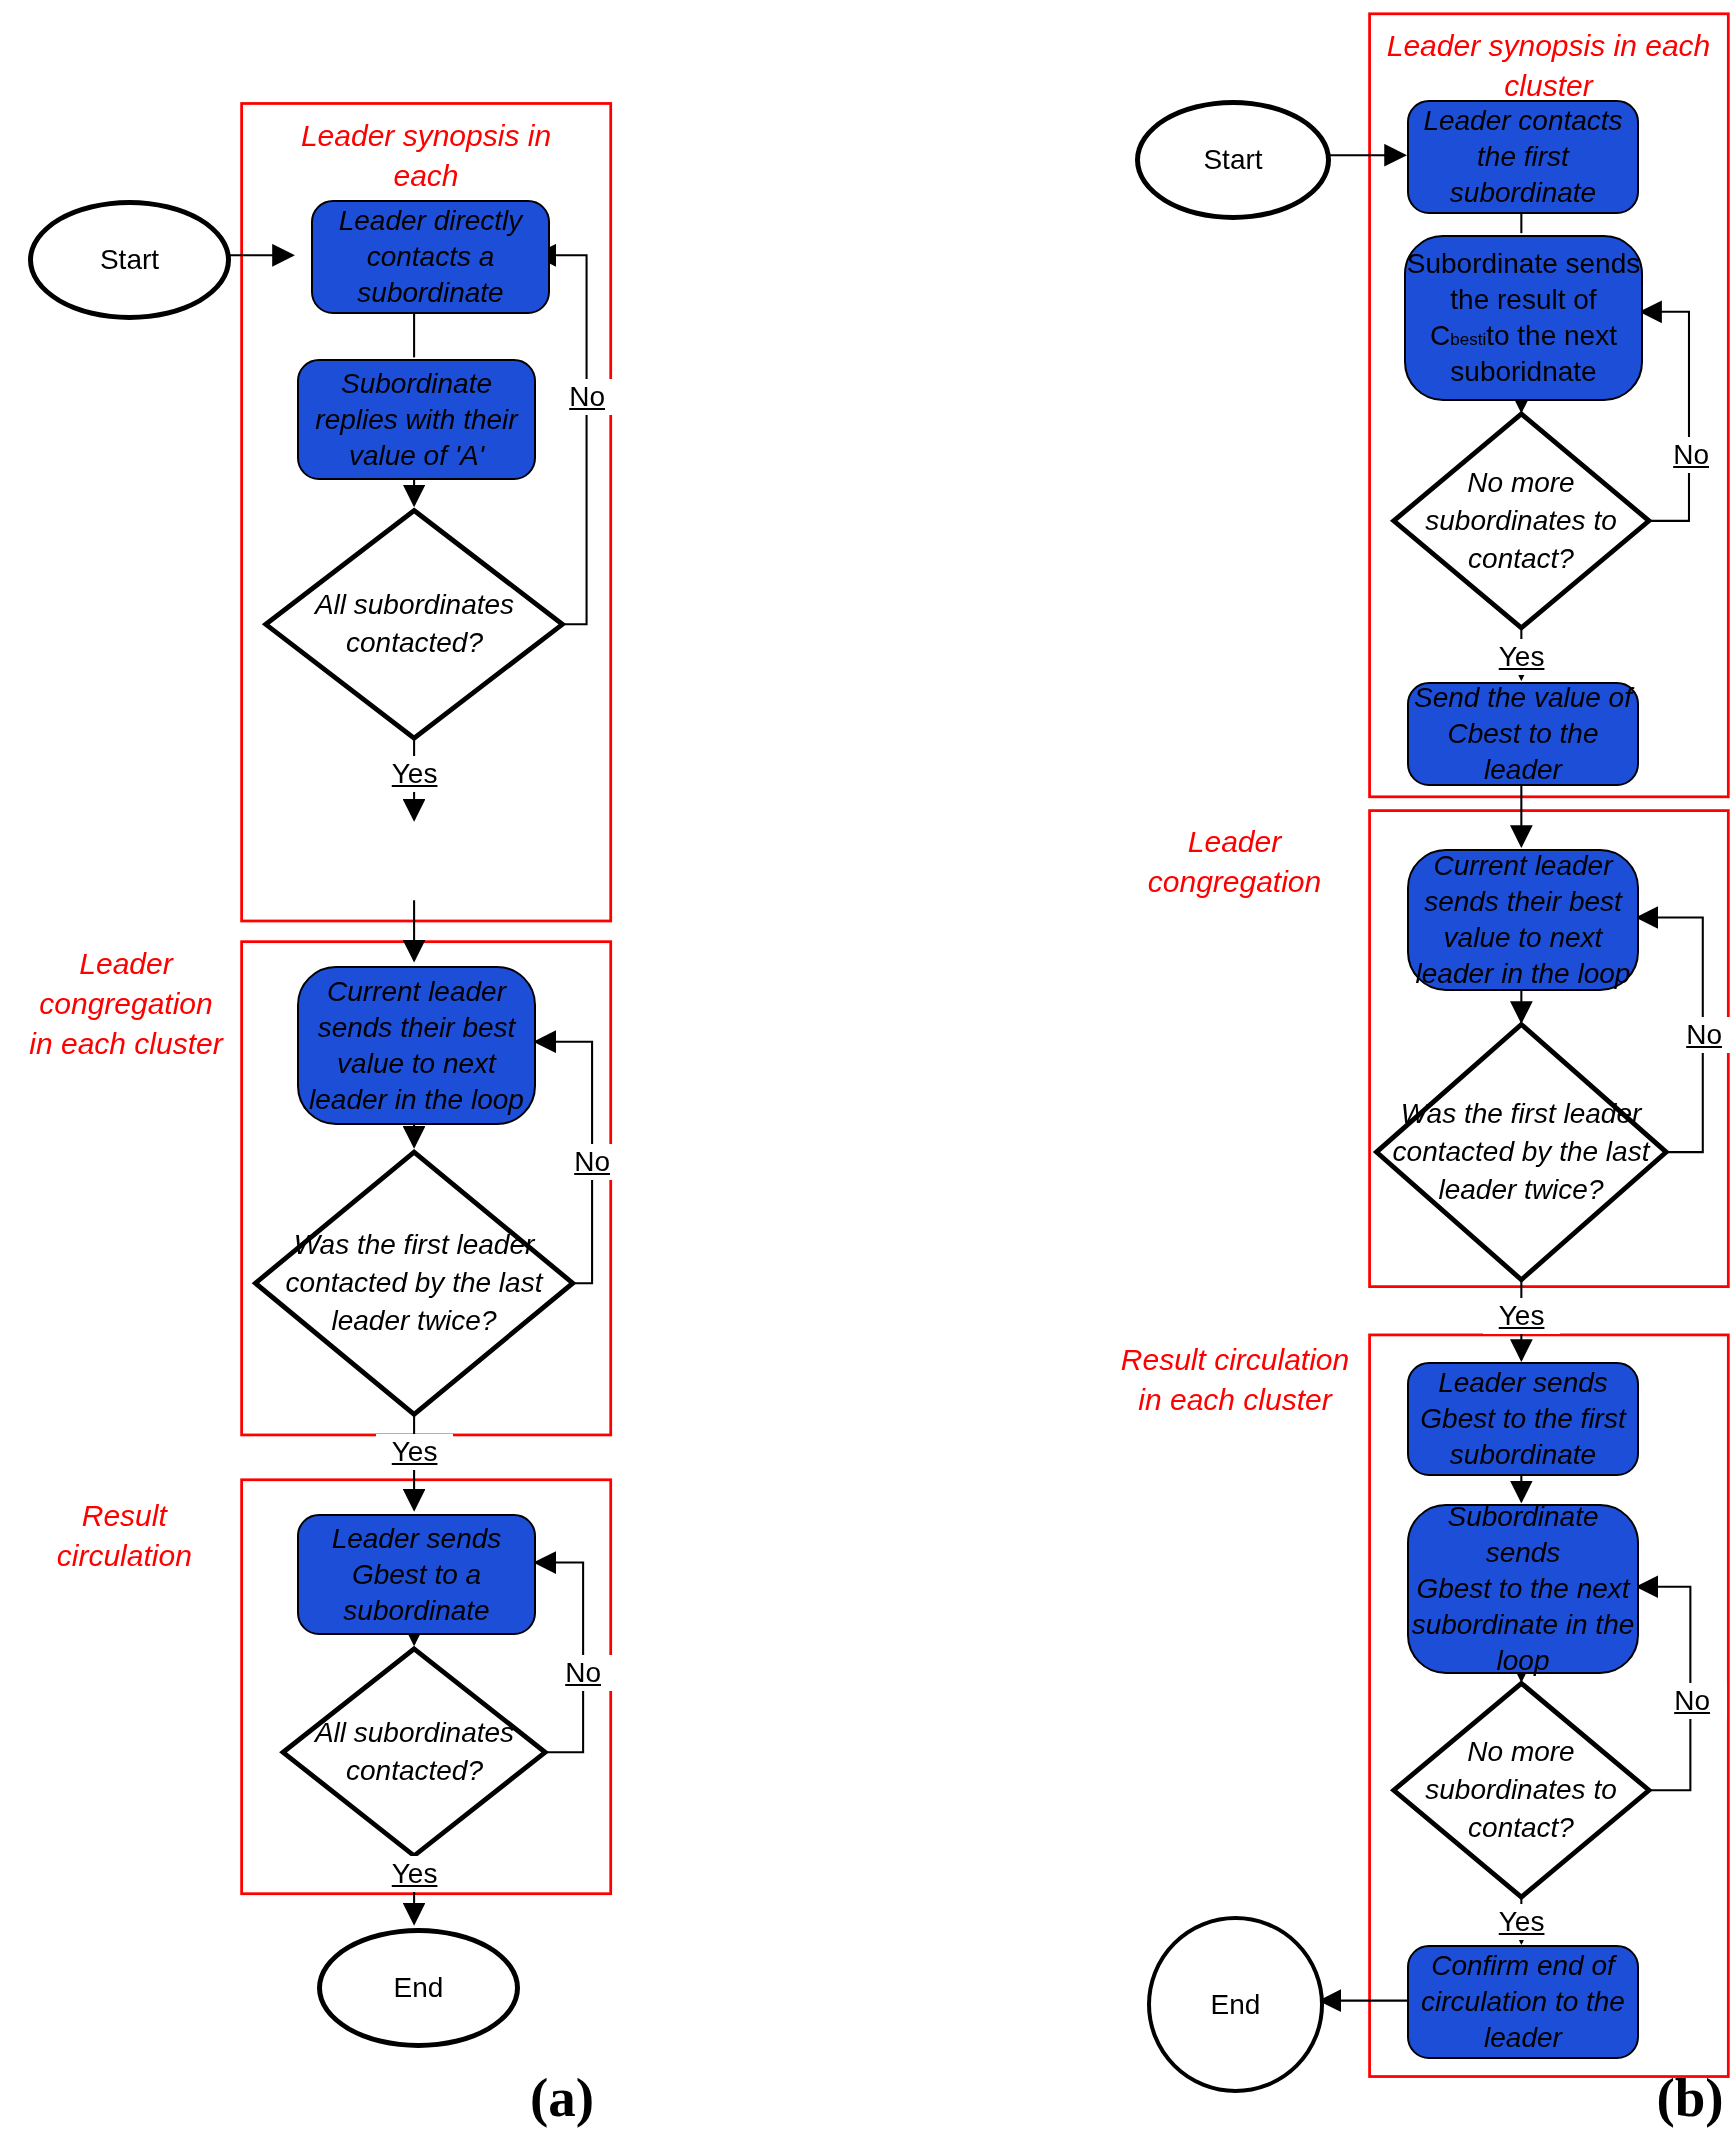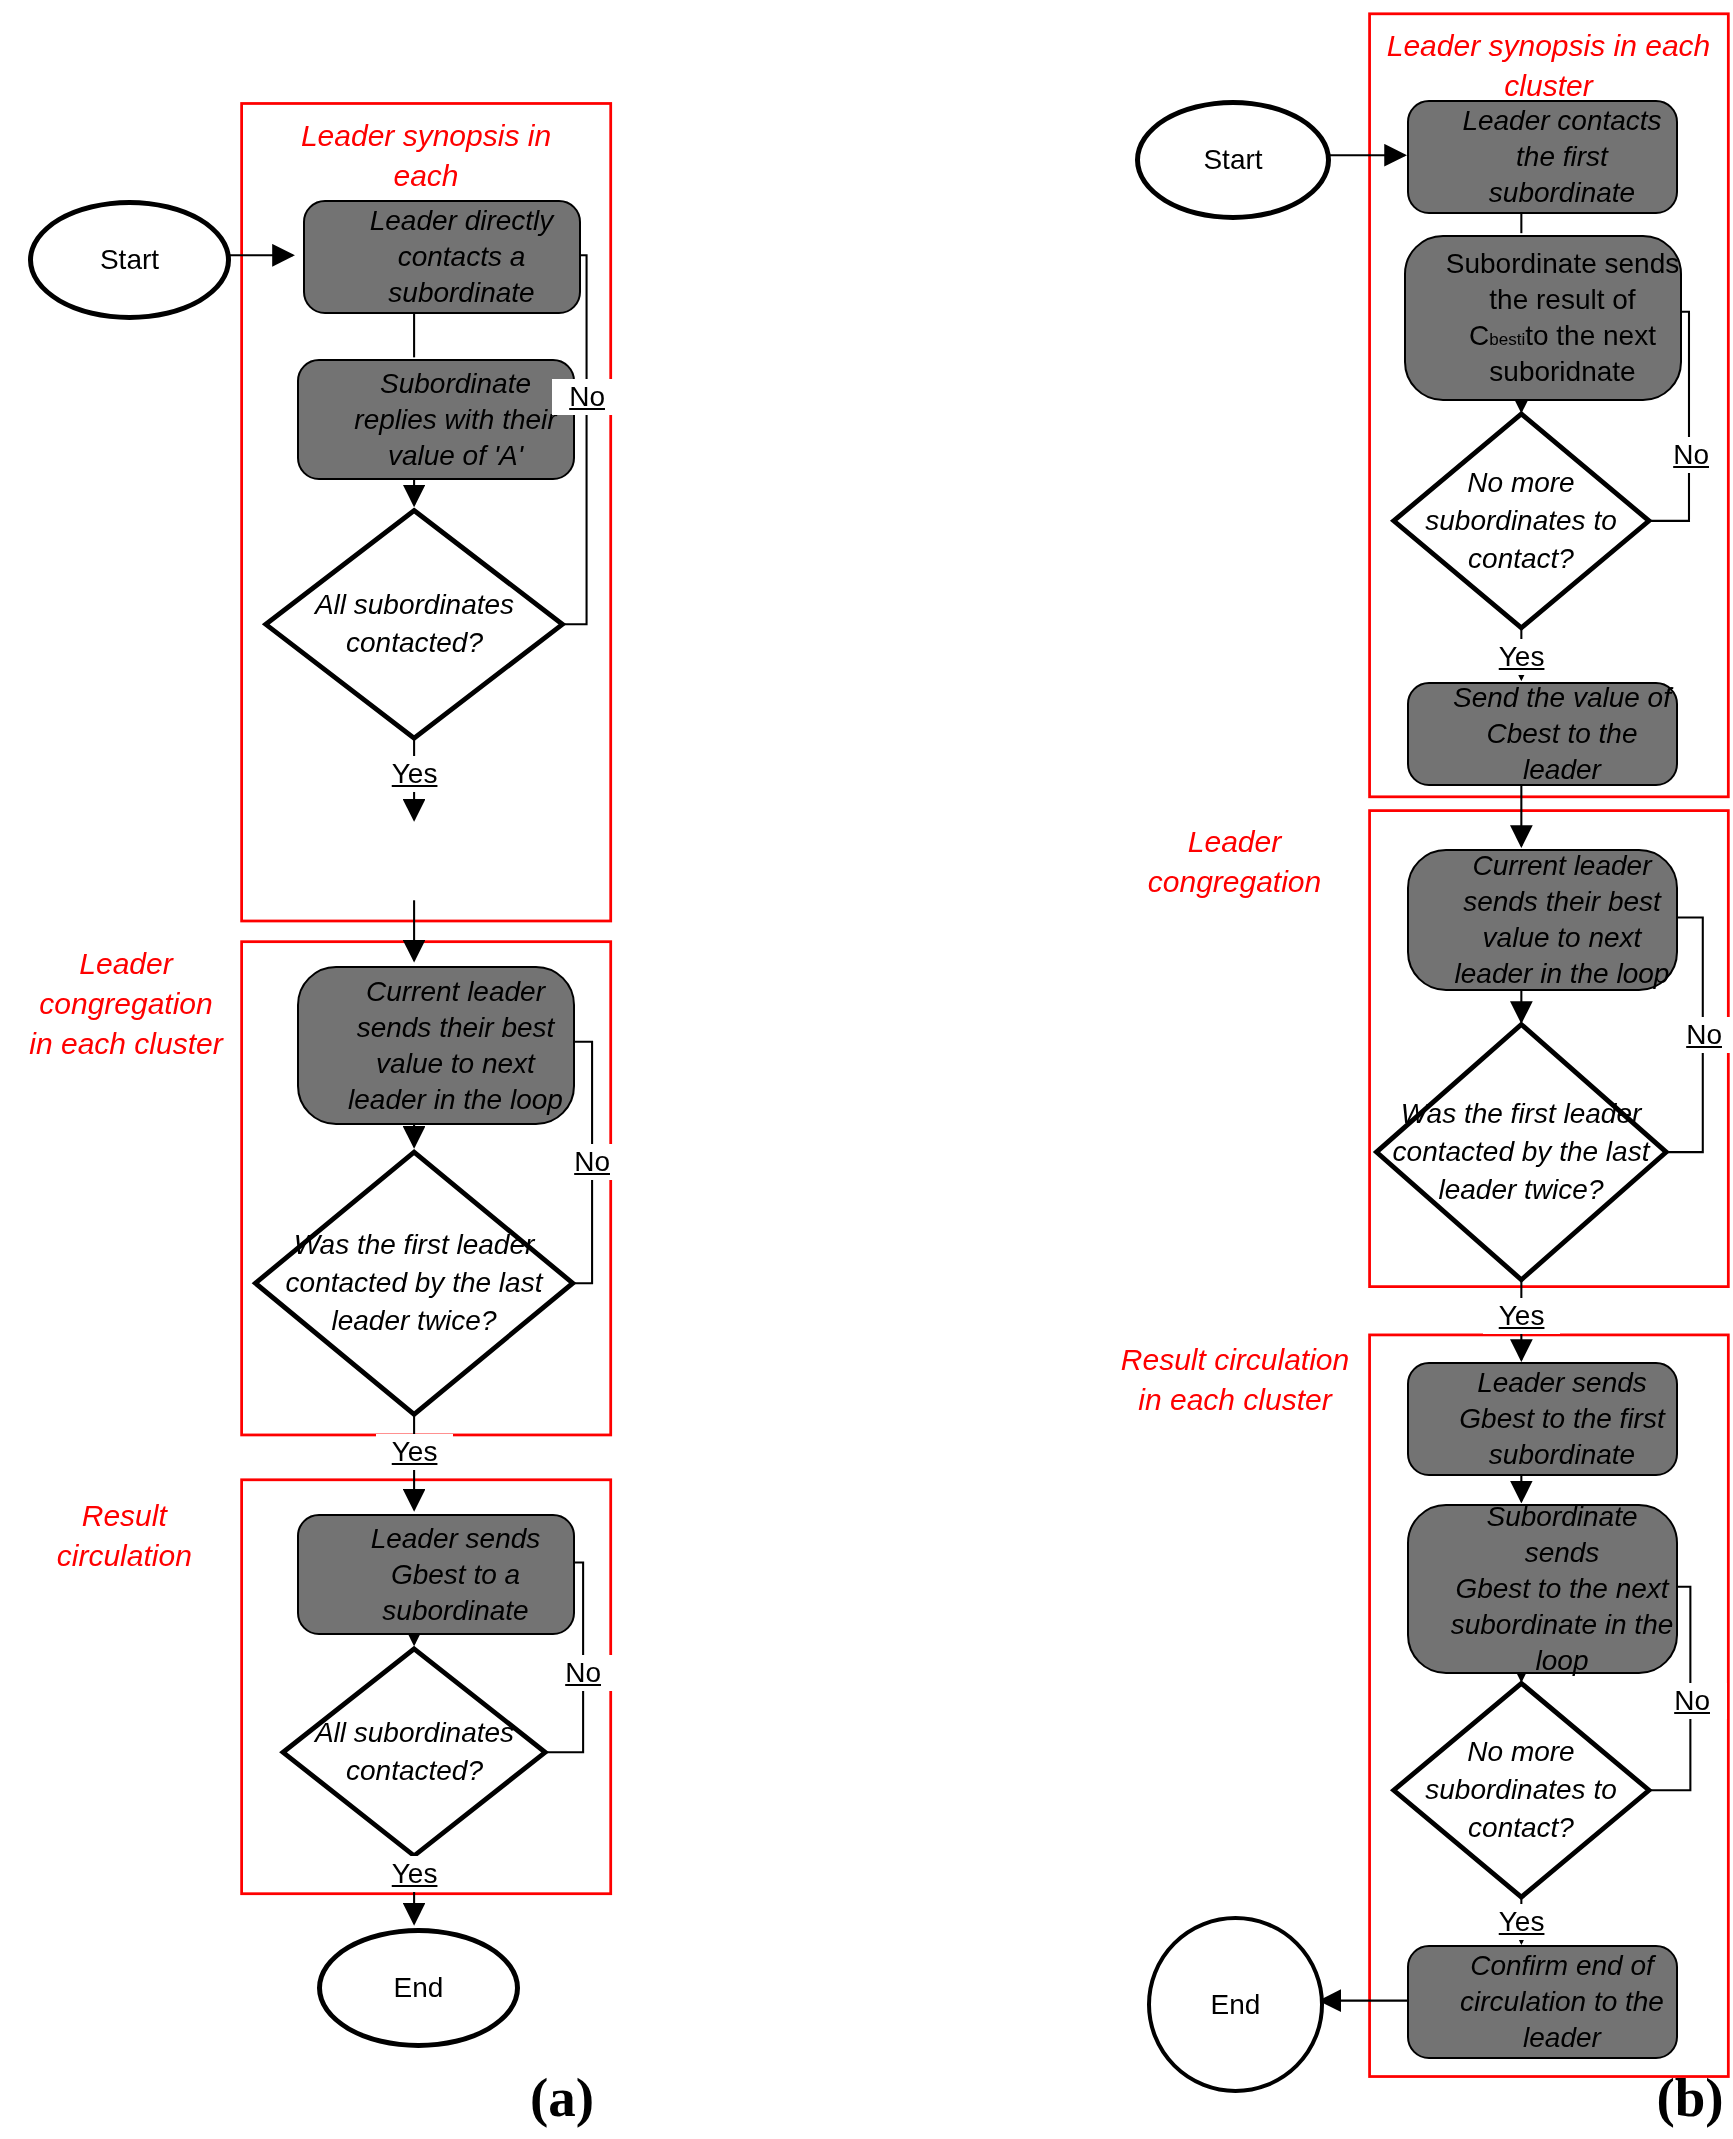--- a/index.html
+++ b/index.html
@@ -4,21 +4,21 @@
 <style>
   html,body{margin:0;padding:0;background:#fff;}
   .canvas{position:relative;width:1734px;height:2140px;background:#fff;overflow:hidden;
           font-family:"Liberation Sans", sans-serif;color:#000;}
   .wires{position:absolute;left:0;top:0;}
   .frame{fill:none;stroke:var(--red,#fe0000);stroke-width:4px;}
   .wire{fill:none;stroke:#000;stroke-width:3px;}
   .dia{fill:#fff;stroke:#000;stroke-width:7px;}
   .node{position:absolute;display:flex;flex-direction:column;align-items:center;justify-content:center;
         text-align:center;font-size:28px;line-height:36px;}
-  .box{background:#737373;border:2.1px solid #000;border-radius:22px;padding-left:39px;}
+  .box{background:#1d4ed8;border:2.1px solid #000;border-radius:22px;}
   .r56{border-radius:39px;}
   .ellipse{background:#fff;border:5.5px solid #000;border-radius:50%;}
   .thin{border-width:4.8px;}
   .ml{white-space:pre-line;font-style:italic;}
   .dectext{position:absolute;display:flex;align-items:center;justify-content:center;text-align:center;
            font-size:28px;line-height:38px;pointer-events:none;}
   .edge-label{position:absolute;background:#fff;display:flex;align-items:center;justify-content:center;
               font-size:28px;line-height:36px;padding:0 4.1px;text-decoration:underline;}
   .red-label{position:absolute;color:var(--red,#fe0000);font-size:30px;line-height:40px;text-align:center;
              display:flex;flex-direction:column;align-items:center;justify-content:flex-start;}
@@ -85,21 +85,21 @@
 
   <div class="red-label ml" style="left:269px;top:116px;width:314px;">Leader synopsis in each
 cluster</div>
   <div class="red-label ml" style="left:14px;top:944px;width:224px;">Leader
 congregation
 in each cluster</div>
   <div class="red-label ml" style="left:10.3px;top:1496px;width:228px;">Result circulation</div>
 
   <div class="node ellipse" style="left:28px;top:200px;width:193px;height:110px;">Start</div>
 
-  <div class="node box ml" style="left:303px;top:200px;width:235px;height:110px;text-align:center;">Leader directly
+  <div class="node box ml" style="left:311px;top:200px;width:235px;height:110px;text-align:center;">Leader directly
 contacts a
 subordinate</div>
   <div class="node box ml" style="left:297px;top:359px;width:235px;height:117px;">Subordinate
 replies with their
 value of 'A'</div>
   <div class="dectext ml" style="left:266px;top:588px;width:297px;height:72px;">All subordinates
 contacted?</div>
   <div class="node box r56 ml" style="left:297px;top:966px;width:235px;height:155px;">Current leader
 sends their best
 value to next

